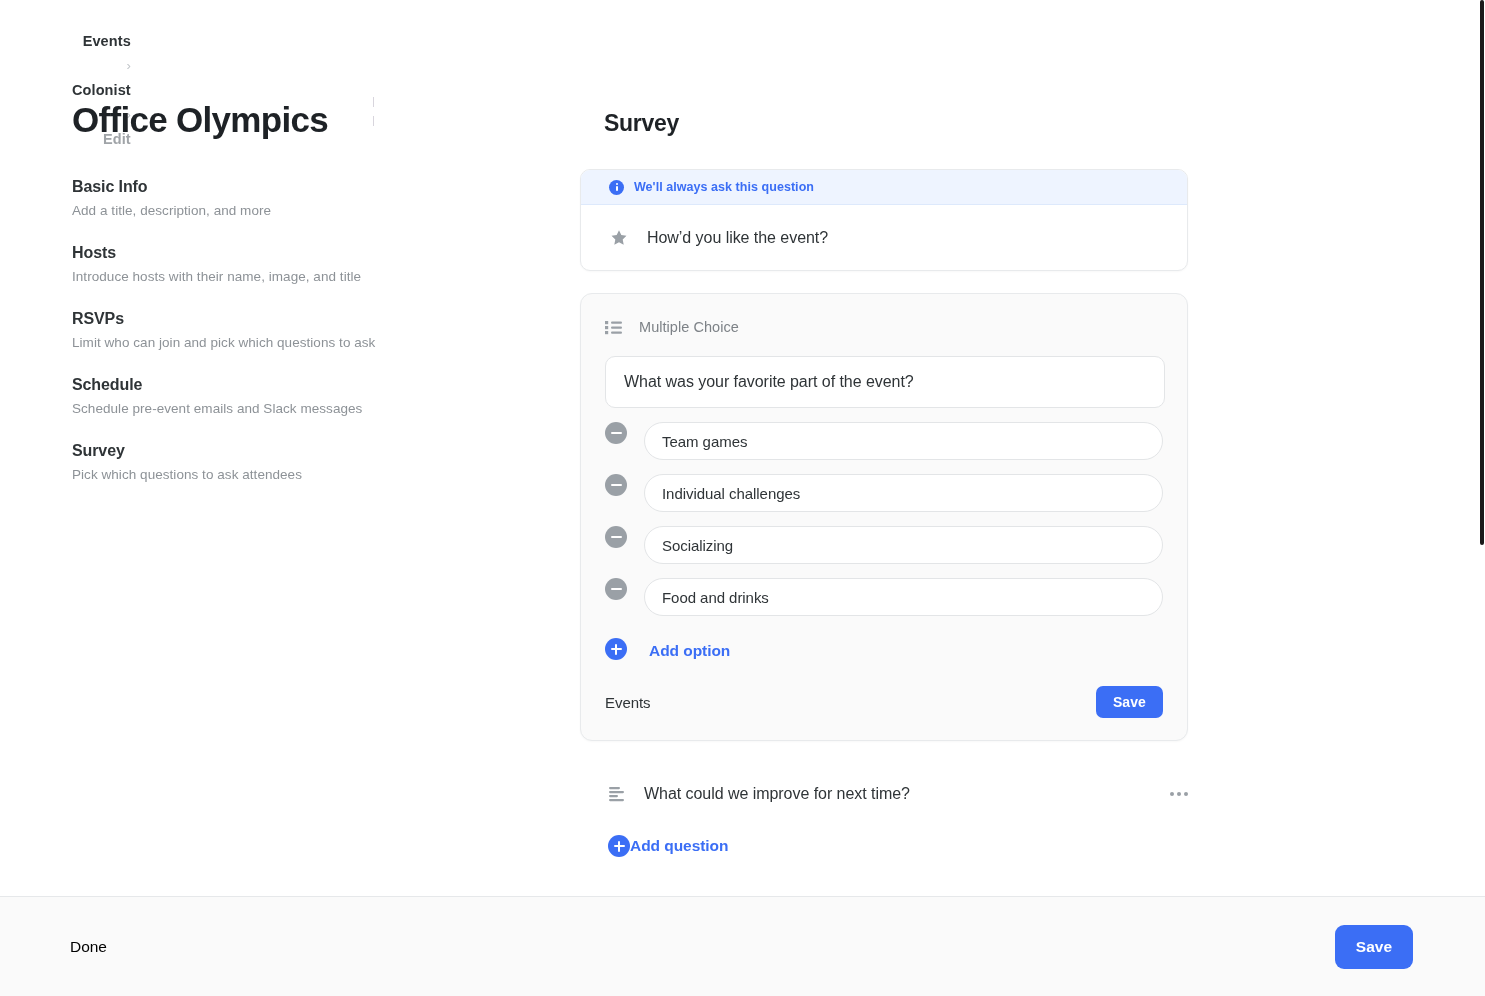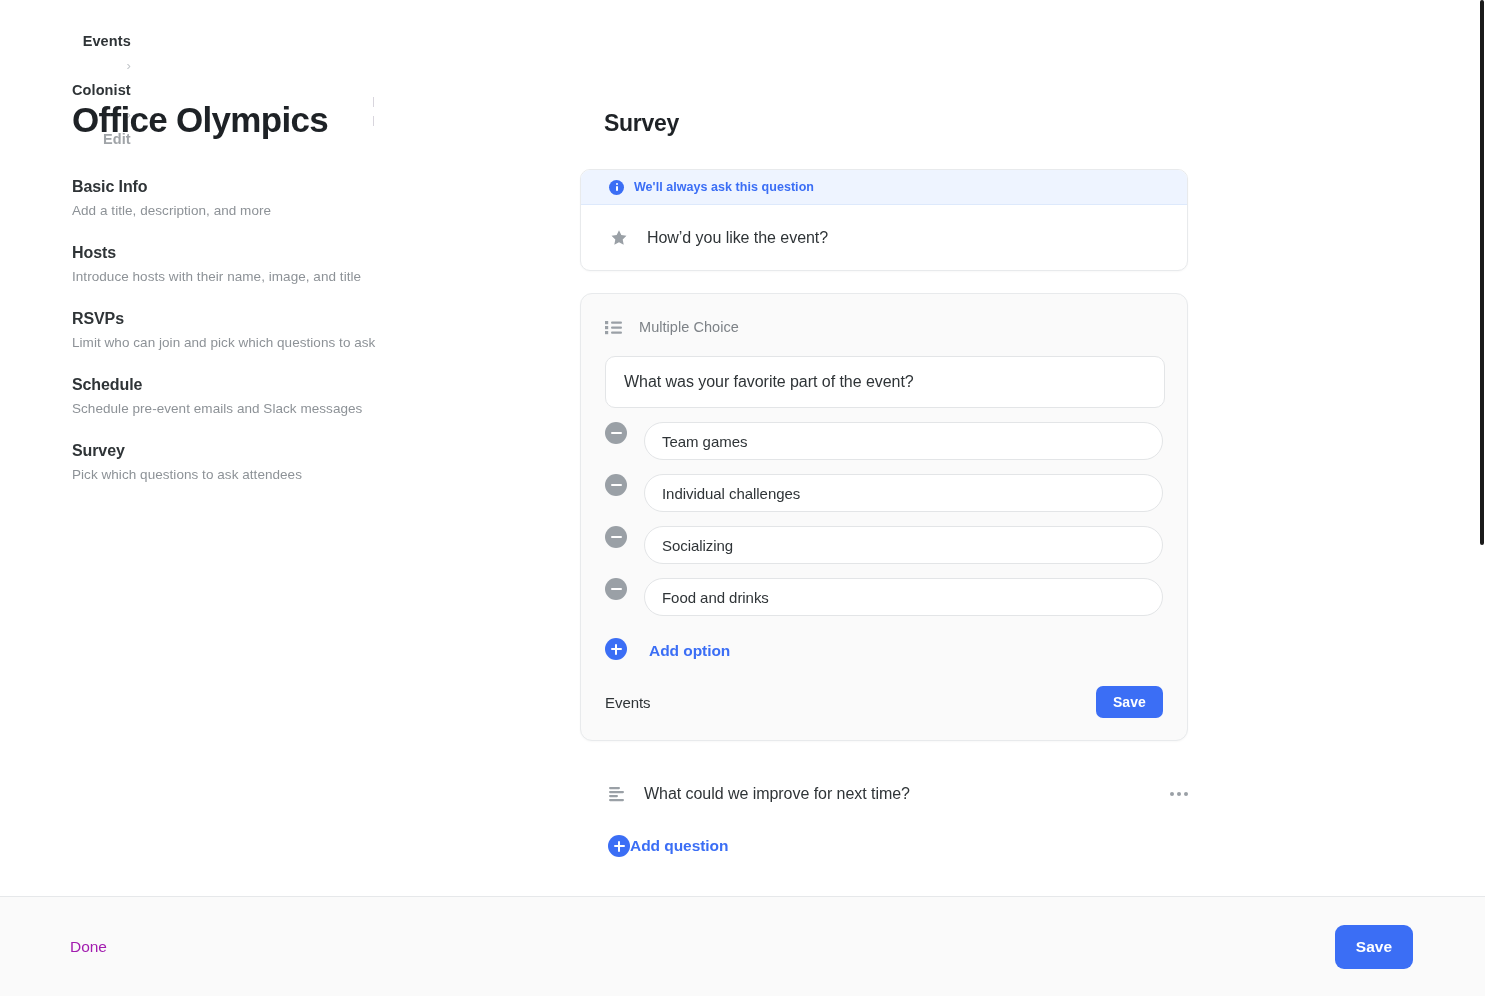--- a/index.html
+++ b/index.html
@@ -210,21 +210,21 @@
     position: absolute; left: 0; top: 896px;
     width: 1485px; height: 100px;
     background: #fafafa;
     border-top: 1px solid #e6e8ea;
     display: flex; align-items: center;
   }
   .btn-done {
     position: absolute; left: 70px;
     background: none; border: none; padding: 0; cursor: pointer;
     font-family: "Liberation Sans", sans-serif;
-    font-size: 15.5px; color: #a21caf; letter-spacing: -0.05px;
+    font-size: 15.5px; color: #000000; letter-spacing: -0.05px;
   }
   .btn-save-lg {
     position: absolute; right: 72px;
     background: #3b6ef5; border: none; cursor: pointer;
     color: #fff; font-family: "Liberation Sans", sans-serif;
     font-size: 15.5px; font-weight: 700; letter-spacing: .1px;
     width: 78px; height: 44px; border-radius: 9px;
   }
 
   

